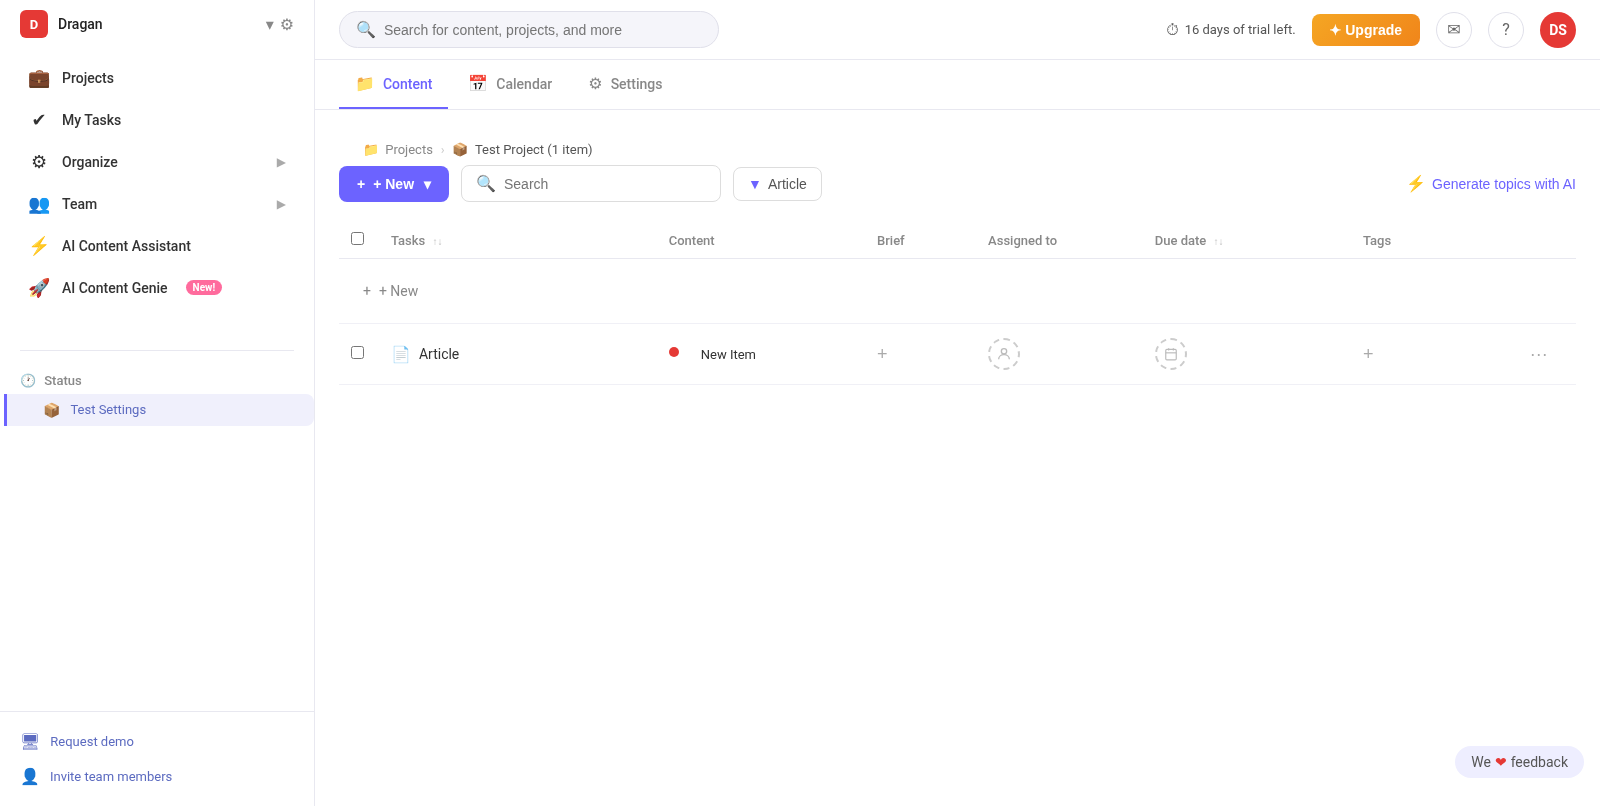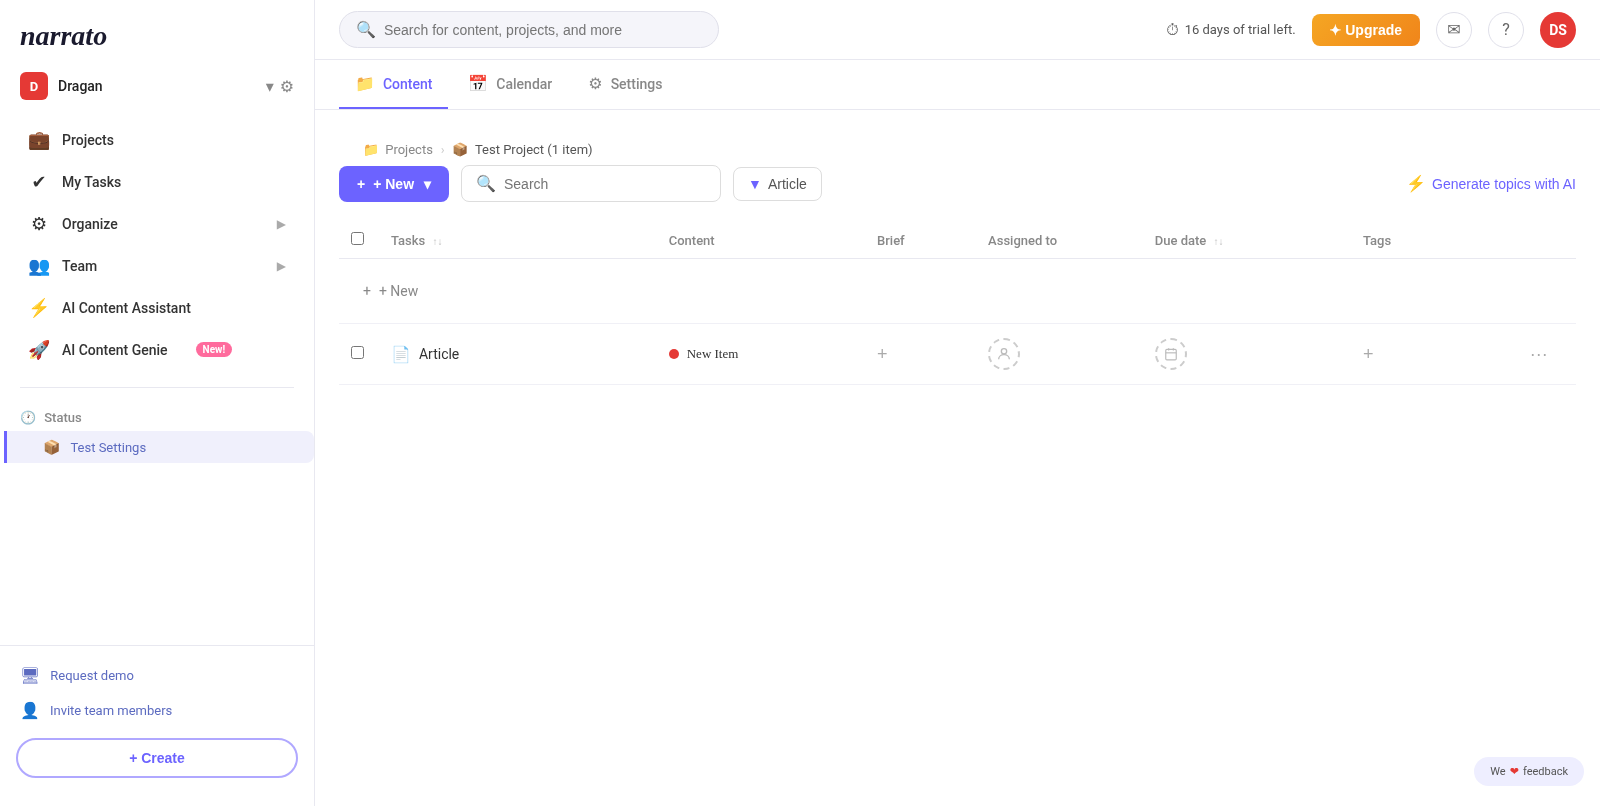--- a/index.html
+++ b/index.html
@@ -61,21 +61,21 @@
     }
     .nav-item .nav-icon { font-size: 18px; width: 22px; text-align: center; }
     .nav-item .chevron { margin-left: auto; color: #aaa; font-size: 12px; }
     .nav-badge-new {
       background: #ff6b9d;
       color: #fff;
       font-size: 10px;
       font-weight: 700;
       padding: 2px 7px;
       border-radius: 10px;
-      margin-left: 16px;
+      margin-left: 6px;
     }
 
     .sidebar-divider { height: 1px; background: #e8e8f0; margin: 8px 20px; }
 
     .recents-section { padding: 8px 0; }
     .recents-label {
       display: flex; align-items: center; gap: 8px;
       padding: 6px 20px;
       font-size: 13px; color: #888; font-weight: 500;
     }
@@ -304,21 +304,21 @@
     .col-assigned { min-width: 120px; }
     .col-due { min-width: 150px; }
     .col-tags { min-width: 120px; }
 
     .checkbox-input { cursor: pointer; }
     .item-name { display: flex; align-items: center; gap: 8px; }
     .item-icon { color: #aaa; font-size: 16px; }
     .status-dot { width: 10px; height: 10px; border-radius: 50%; display: inline-block; }
     .status-red { background: #e53935; }
     .status-label { font-size: 13px; color: #333; }
-    .status-cell { display: flex; align-items: center; gap: 8px; font-family: Liberation Serif, serif; }
+    .status-cell { display: flex; gap: 22px; }
 
     .assign-btn {
       width: 32px; height: 32px;
       border-radius: 50%;
       border: 2px dashed #ccc;
       background: none;
       cursor: pointer;
       display: flex; align-items: center; justify-content: center;
       color: #aaa; font-size: 16px;
     }
@@ -337,40 +337,37 @@
     }
     .more-btn {
       background: none; border: none;
       color: #aaa; font-size: 18px; cursor: pointer;
     }
     .feedback-heart { color: #e53935; }
 
     
     .we-feedback {
       position: fixed;
-      bottom: 20px;
+      bottom: 28px;
       right: 16px;
       background: #eeeeff;
       border-radius: 20px;
       padding: 8px 16px;
       display: flex;
       align-items: center;
       gap: 4px;
-      font-size: 11px;
+      font-size: 14px;
       color: #555;
       cursor: pointer;
     }
   </style>
 </head>
 <body>
 
 <div class="sidebar">
-  <div class="sidebar-logo">
-    <span class="logo-text">narrato</span>
-  </div>
 
   <div class="sidebar-user">
     <div class="user-avatar-small">
       <span>D</span>
     </div>
     <span class="user-name">Dragan</span>
     <div class="sidebar-user-icons">
       <button class="icon-btn">▾</button>
       <button class="icon-btn">⚙</button>
     </div>
@@ -423,21 +420,20 @@
 
   <div class="sidebar-bottom">
     <div class="bottom-item">
       <span class="bottom-icon">🖥</span>
       <span>Request demo</span>
     </div>
     <div class="bottom-item">
       <span class="bottom-icon">👤</span>
       <span>Invite team members</span>
     </div>
-    <button class="create-btn">+ Create</button>
   </div>
 </div>
 
 <div class="main">
 
   <div class="topbar">
     <div class="topbar-search">
       <span class="topbar-search-icon">🔍</span>
       <input type="text" placeholder="Search for content, projects, and more" style="">
     </div>

